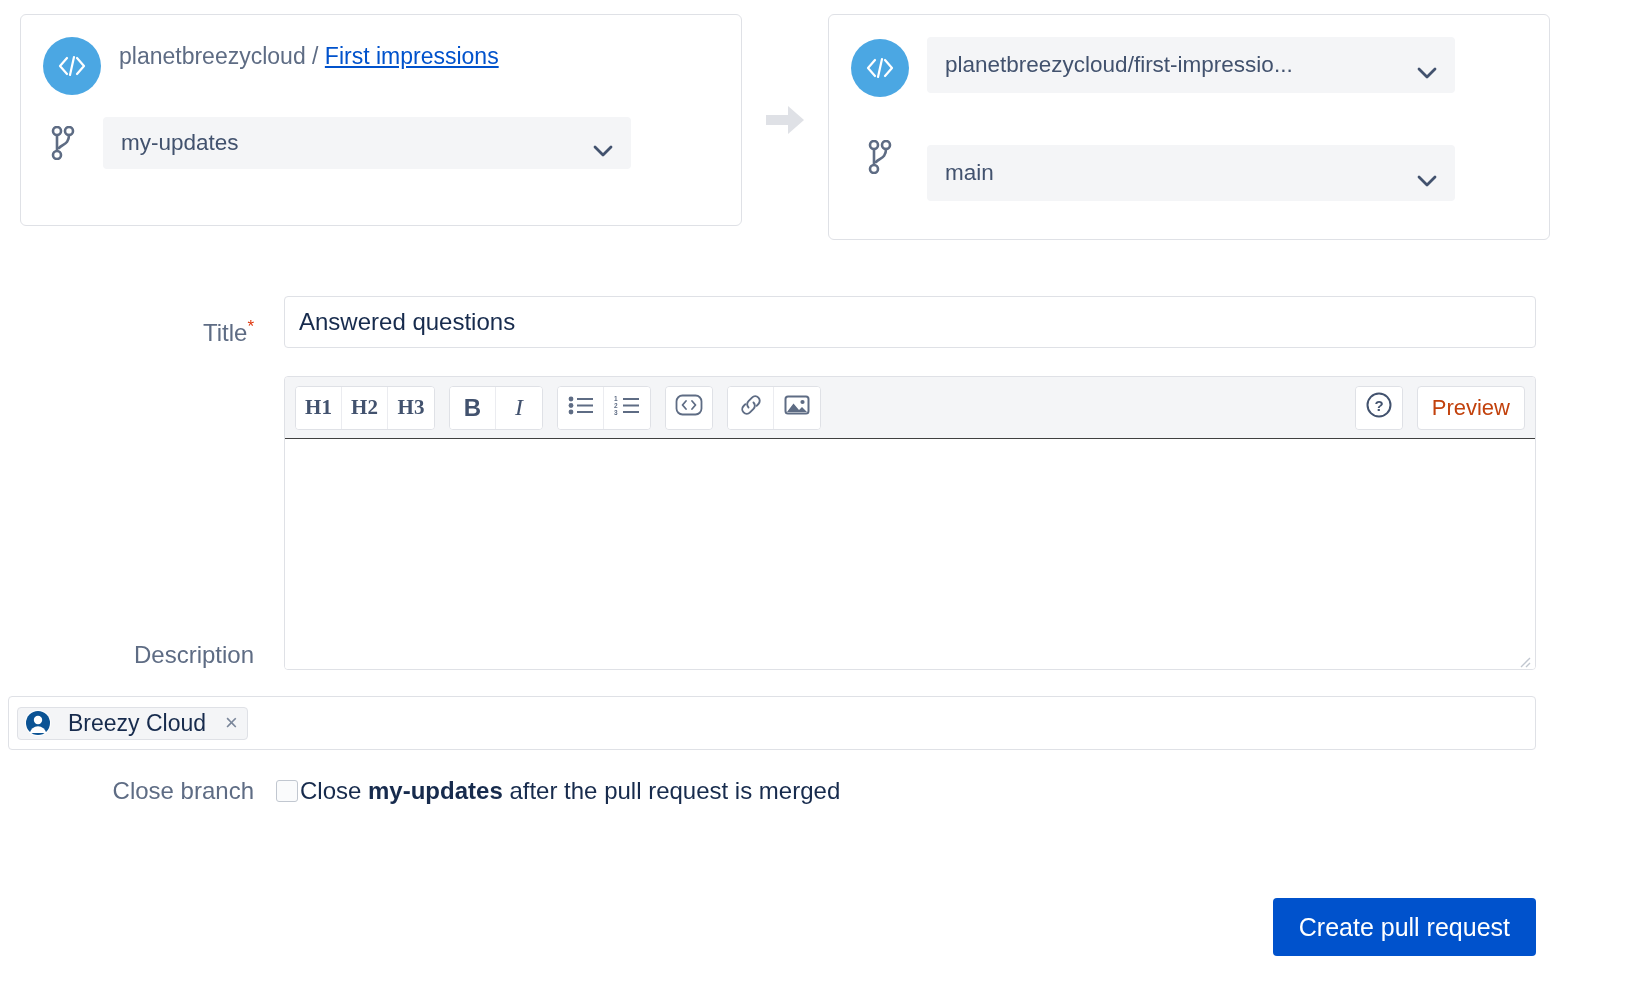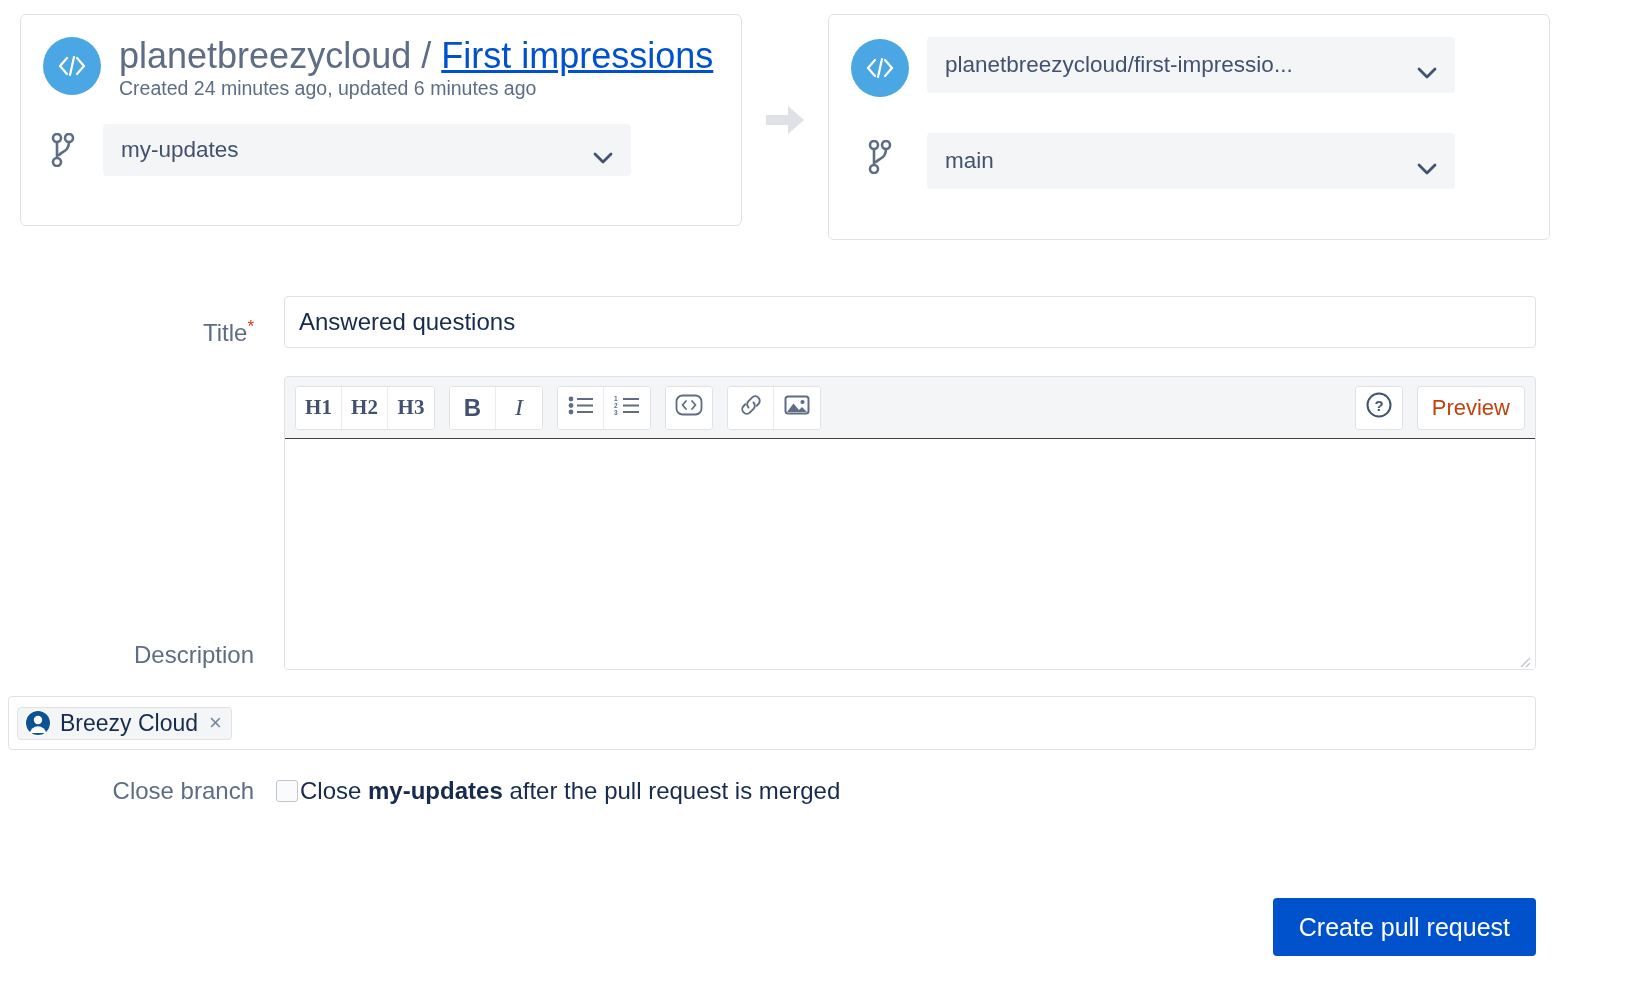--- a/index.html
+++ b/index.html
@@ -47,21 +47,21 @@
     border-radius: 50%;
     background: #4ba7e3;
     color: #ffffff;
     display: flex; align-items: center; justify-content: center;
     font-size: 21px; font-weight: 400;
     letter-spacing: -0.5px;
   }
 
   .repo-meta { padding-top: 2px; }
   .repo-title {
-    font-size: 36px;
+    font-size: 23px;
     line-height: 34px;
     color: #5e6c84;
     font-weight: 400;
     white-space: nowrap;
   }
   .repo-title .repo-name { color: #5e6c84; }
   .repo-title .sep { color: #5e6c84; }
   .repo-title .repo-link { color: #0052cc; }
   .repo-subtitle {
     font-size: 19.5px;
@@ -95,21 +95,21 @@
     flex: 1 1 auto;
     white-space: nowrap;
     overflow: hidden;
     text-overflow: ellipsis;
   }
   .chev { width: 20px; height: 12px; flex: 0 0 20px; margin-left: 14px; }
   .select-branch-src { width: 528px; }
 
   .dest-rows { display: flex; align-items: flex-start; gap: 18px; }
   .dest-icons { display: flex; flex-direction: column; align-items: center; gap: 40px; padding-top: 2px;}
-  .dest-selects { display: flex; flex-direction: column; gap: 40px; flex: 1 1 auto;}
+  .dest-selects { display: flex; flex-direction: column; gap: 52px; flex: 1 1 auto;}
   .select-repo-dest { width: 528px; height: 56px; }
   .select-branch-dest { width: 528px; height: 56px; }
 
   
   .form { position: absolute; top: 296px; left: 0; width: 1644px; }
 
   .form-row { display: flex; align-items: flex-end; }
   .form-label {
     width: 276px;
     flex: 0 0 276px;
@@ -223,21 +223,21 @@
     border: 1px solid #dfe1e6;
     border-radius: 4px;
     background: #ffffff;
     display: flex;
     align-items: center;
     padding: 5px 8px;
   }
   .chip {
     display: inline-flex;
     align-items: center;
-    gap: 9px;
+    gap: 17px;
     background: #f4f5f7;
     border: 1px solid #dfe1e6;
     border-radius: 4px;
     height: 33px;
     padding: 0 9px 0 7px;
     font-size: 23px;
     color: #172b4d;
     cursor: default;
   }
   .chip-avatar { width: 26px; height: 26px; border-radius: 50%; display:block; }
@@ -299,21 +299,20 @@
             <path d="M20 3 L27 11 L20 19" fill="none" stroke="#ffffff" stroke-width="2.2" stroke-linecap="round" stroke-linejoin="round"></path>
             <path d="M17 2 L13 20" fill="none" stroke="#ffffff" stroke-width="2.2" stroke-linecap="round"></path>
           </svg>
         </div>
         <div class="repo-meta">
           <div class="repo-title">
             <span class="repo-name">planetbreezycloud</span>
             <span class="sep">/</span>
             <a class="repo-link" href="#">First impressions</a>
           </div>
-          <div class="repo-subtitle">Created 24 minutes ago, updated 6 minutes ago</div>
         </div>
       </div>
 
       <div class="branch-line">
         <span class="branch-icon">
           <svg width="26" height="34" viewBox="0 0 26 34" aria-hidden="true">
             <circle cx="7" cy="5" r="4" fill="none" stroke="#5e6c84" stroke-width="2.6"></circle>
             <circle cx="7" cy="29" r="4" fill="none" stroke="#5e6c84" stroke-width="2.6"></circle>
             <circle cx="19" cy="5" r="4" fill="none" stroke="#5e6c84" stroke-width="2.6"></circle>
             <path d="M7 9 L7 25" fill="none" stroke="#5e6c84" stroke-width="2.6"></path>

